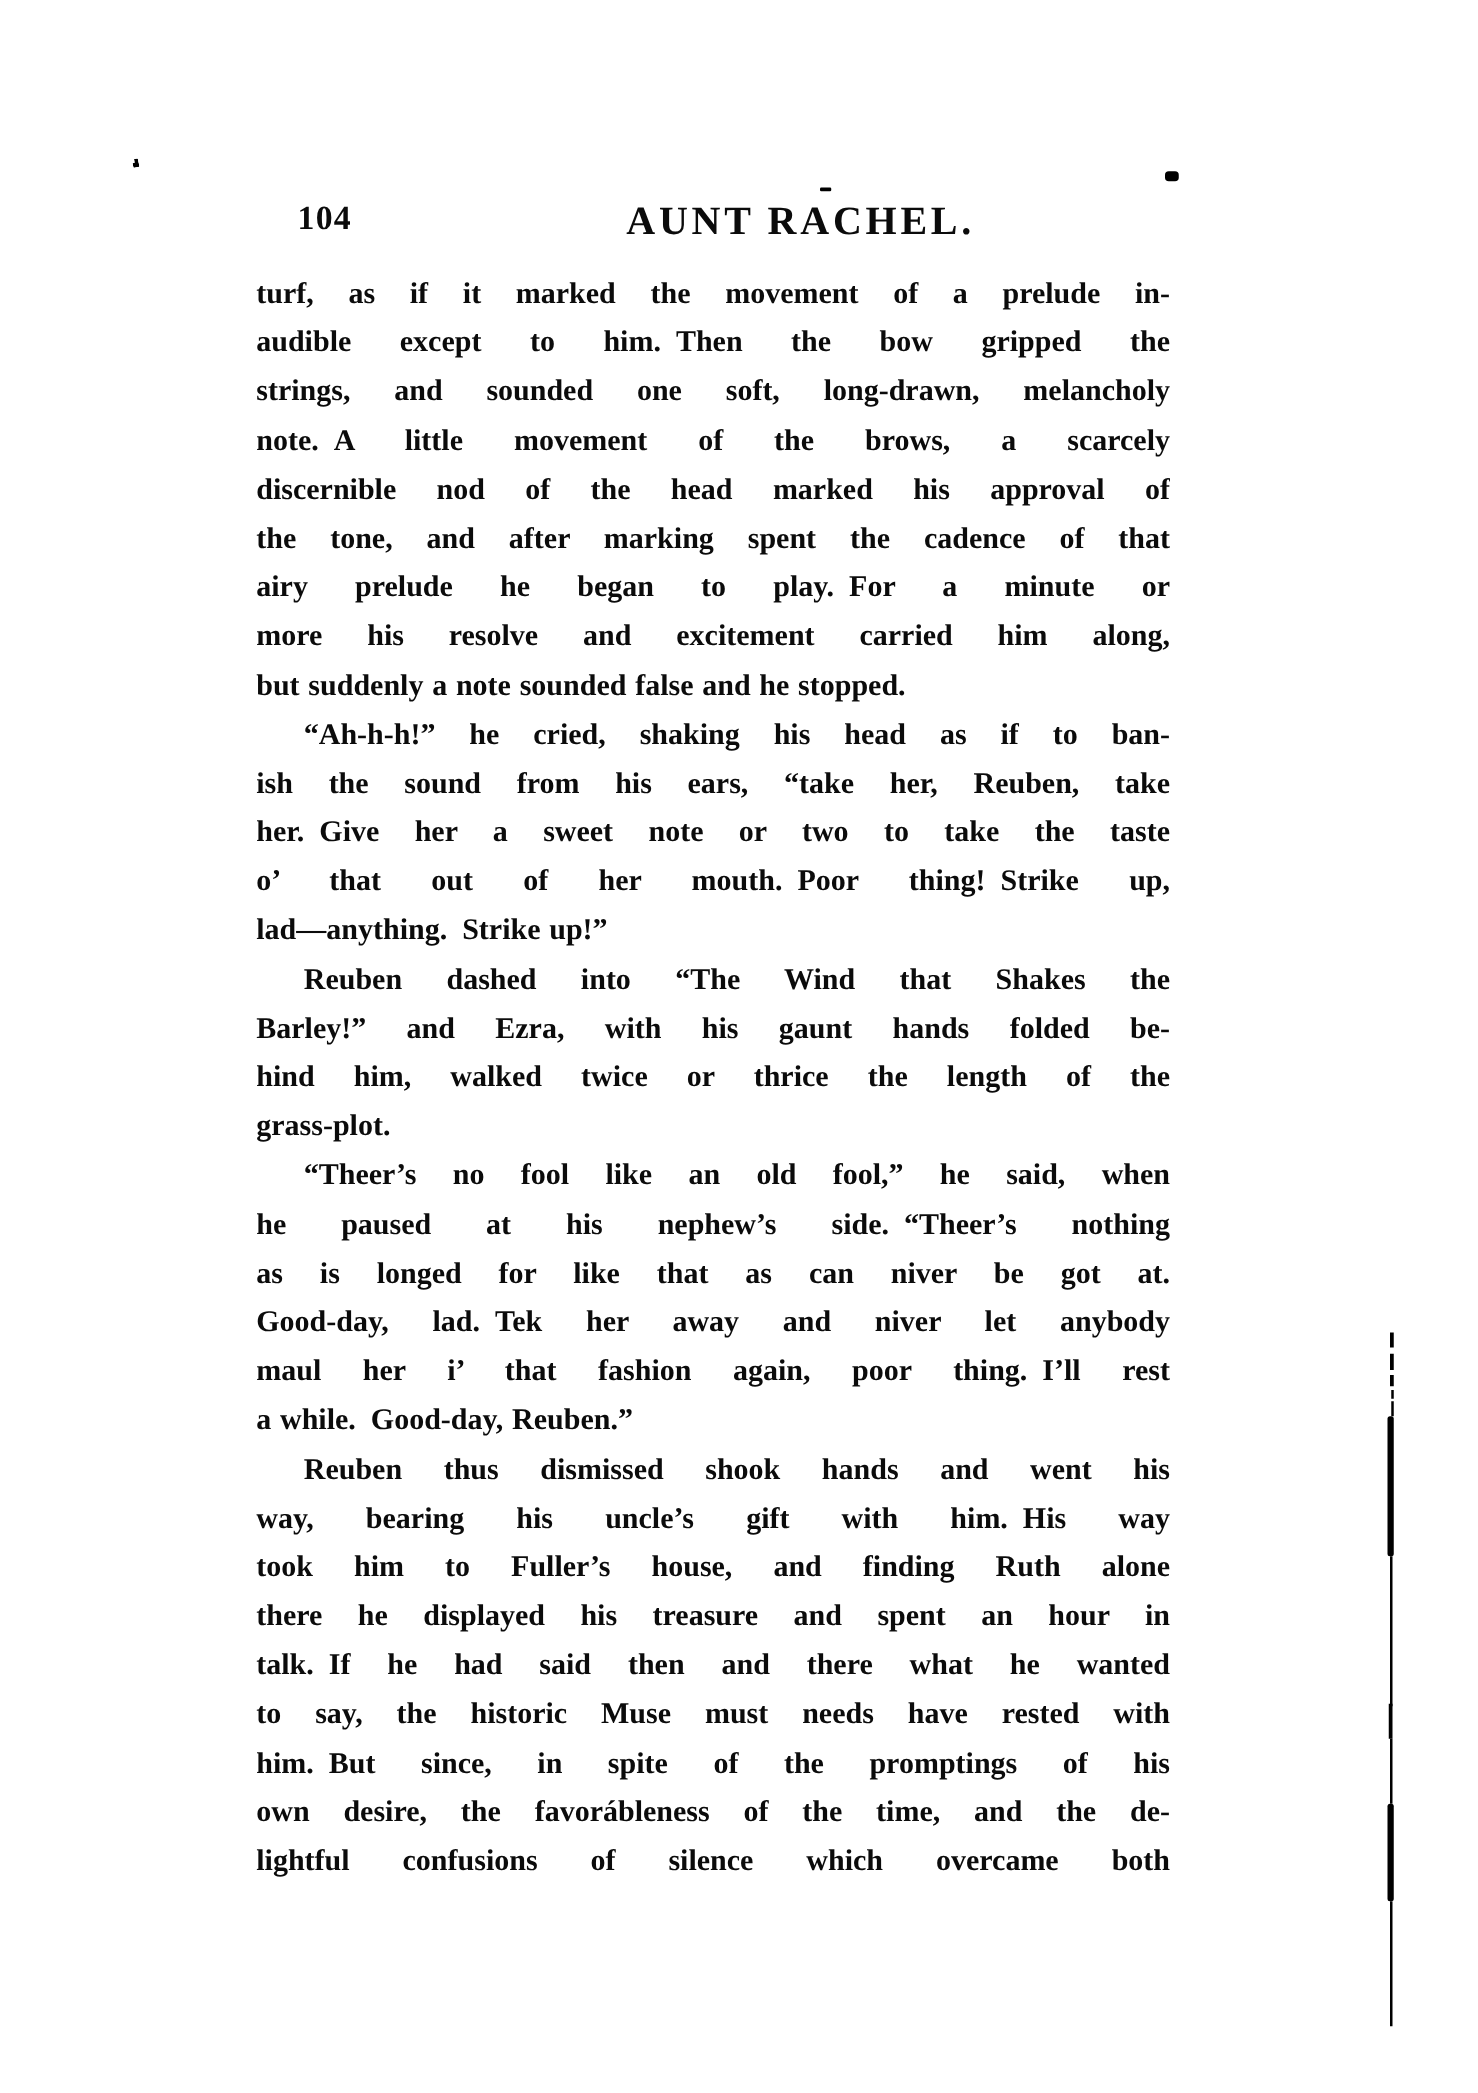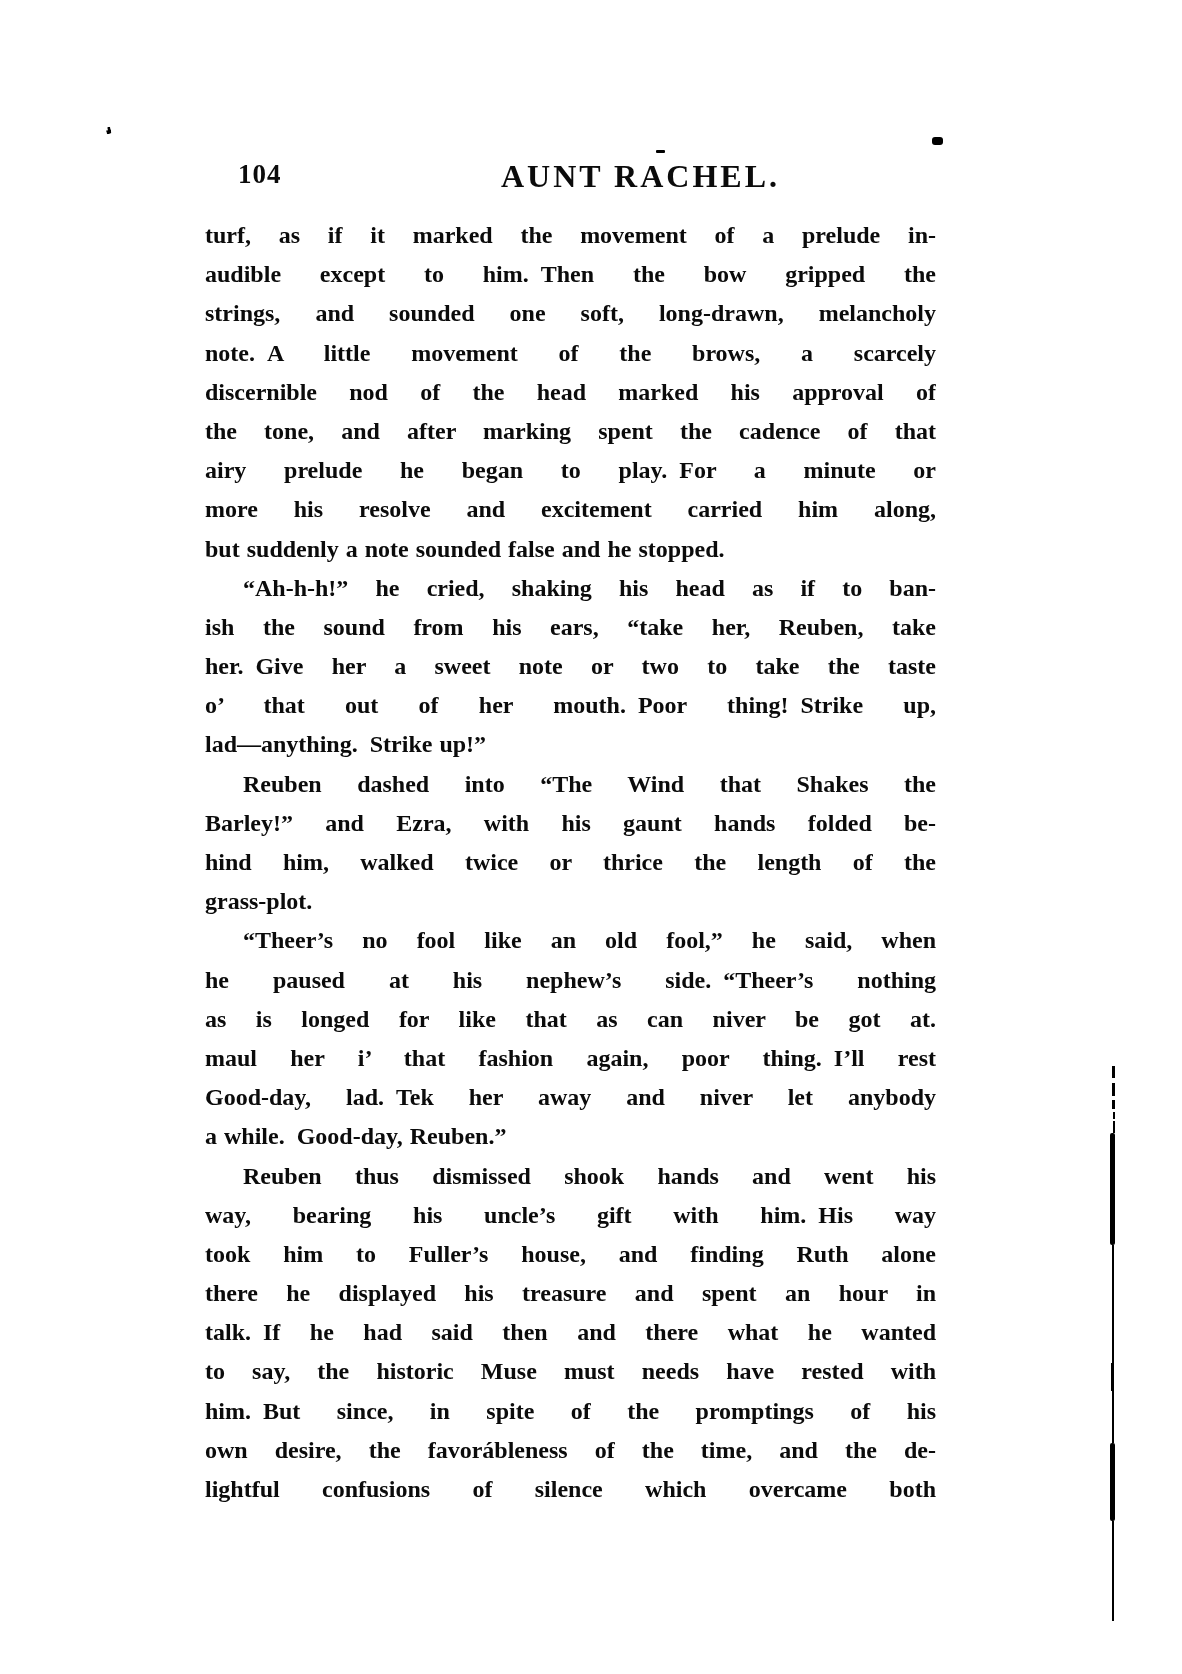--- a/index.html
+++ b/index.html
@@ -104,22 +104,22 @@
     <div class="line">her. Give her a sweet note or two to take the taste</div>
     <div class="line">o’ that out of her mouth. Poor thing! Strike up,</div>
     <div class="line end">lad—anything. Strike up!”</div>
     <div class="line indent">Reuben dashed into “The Wind that Shakes the</div>
     <div class="line">Barley!” and Ezra, with his gaunt hands folded be-</div>
     <div class="line">hind him, walked twice or thrice the length of the</div>
     <div class="line end">grass-plot.</div>
     <div class="line indent">“Theer’s no fool like an old fool,” he said, when</div>
     <div class="line">he paused at his nephew’s side. “Theer’s nothing</div>
     <div class="line">as is longed for like that as can niver be got at.</div>
+    <div class="line">Good-day, lad. Tek her away and niver let anybody</div>
     <div class="line">maul her i’ that fashion again, poor thing. I’ll rest</div>
-    <div class="line">Good-day, lad. Tek her away and niver let anybody</div>
     <div class="line end">a while. Good-day, Reuben.”</div>
     <div class="line indent">Reuben thus dismissed shook hands and went his</div>
     <div class="line">way, bearing his uncle’s gift with him. His way</div>
     <div class="line">took him to Fuller’s house, and finding Ruth alone</div>
     <div class="line">there he displayed his treasure and spent an hour in</div>
     <div class="line">talk. If he had said then and there what he wanted</div>
     <div class="line">to say, the historic Muse must needs have rested with</div>
     <div class="line">him. But since, in spite of the promptings of his</div>
     <div class="line">own desire, the favorábleness of the time, and the de-</div>
     <div class="line">lightful confusions of silence which overcame both</div>

